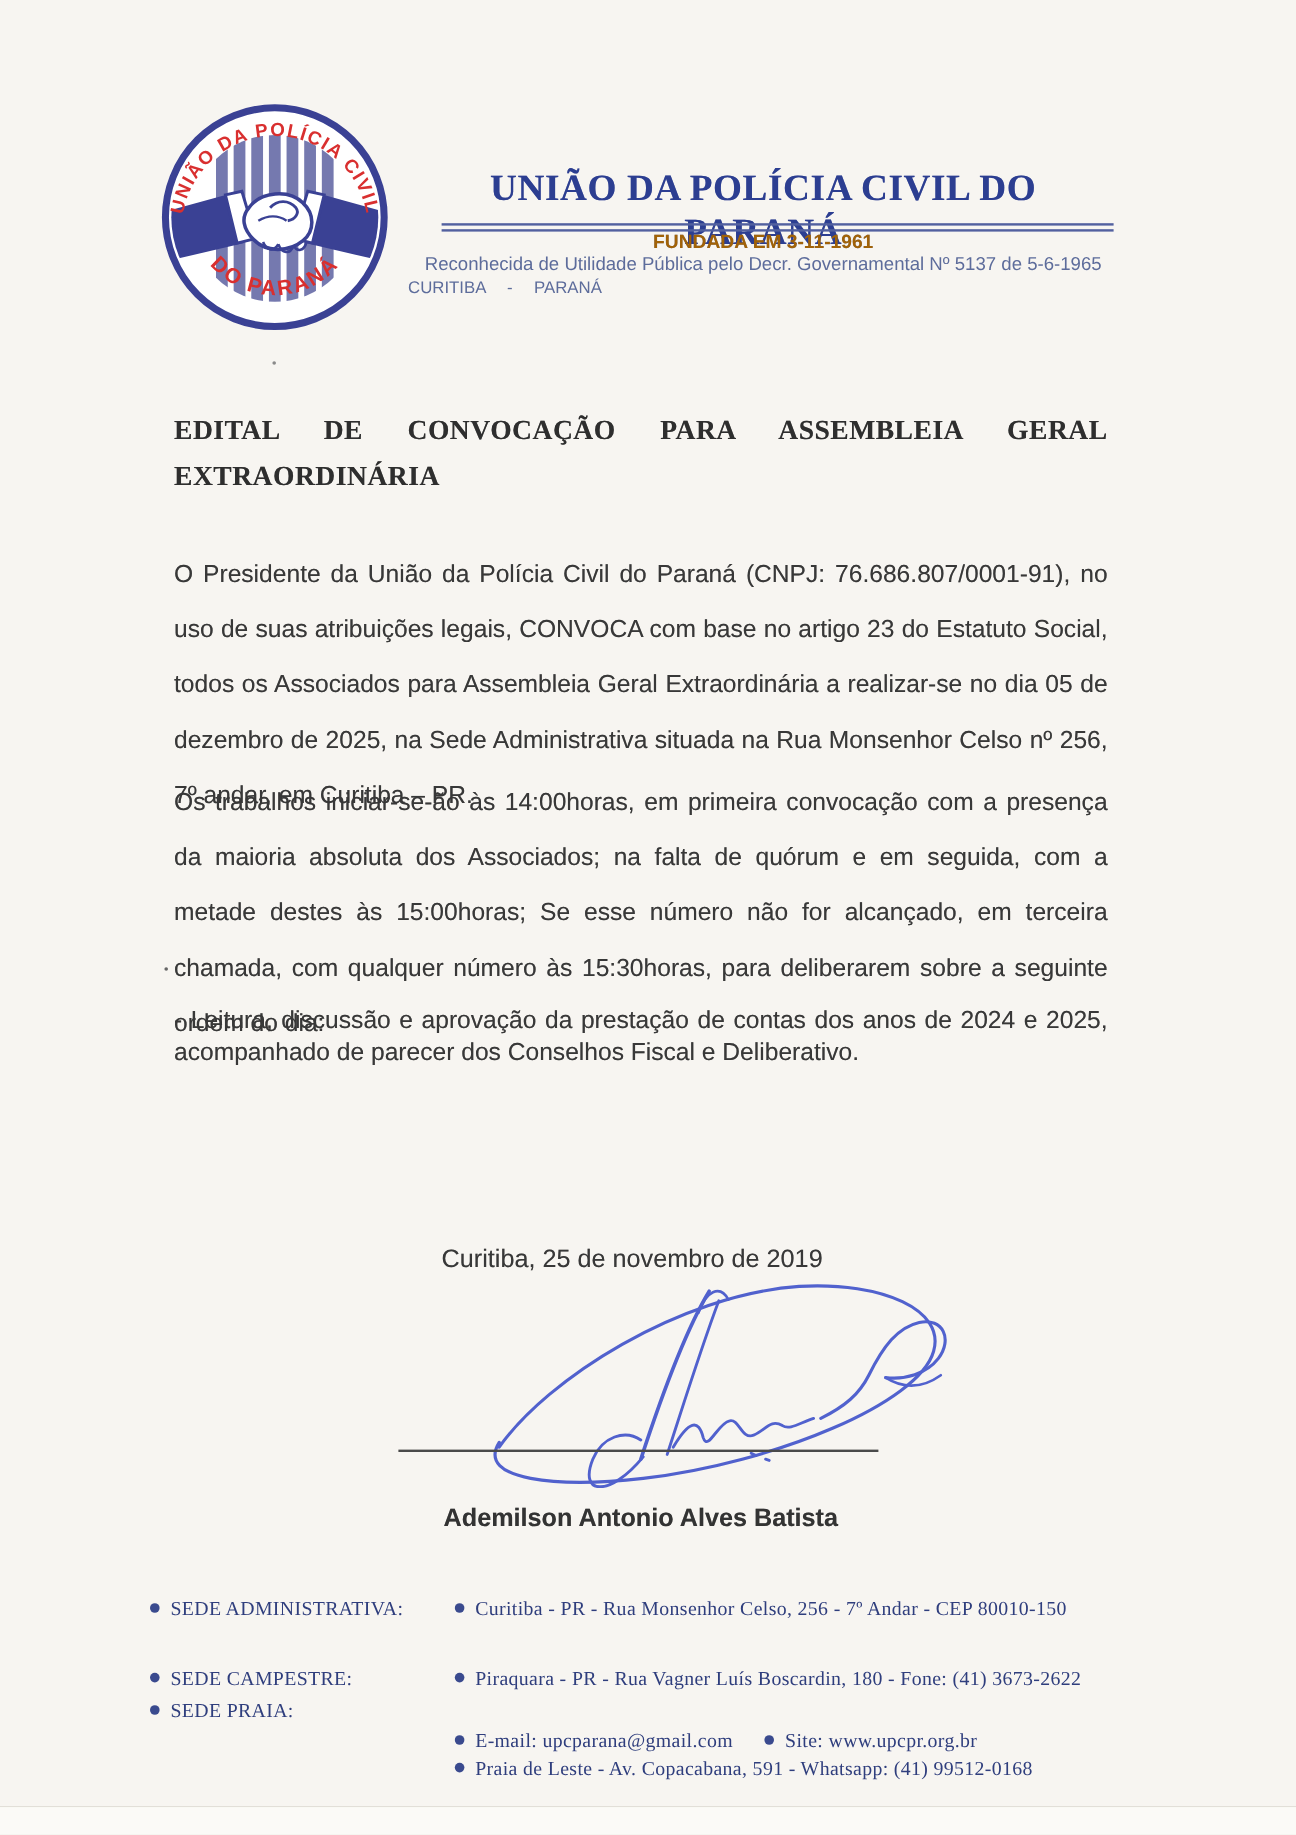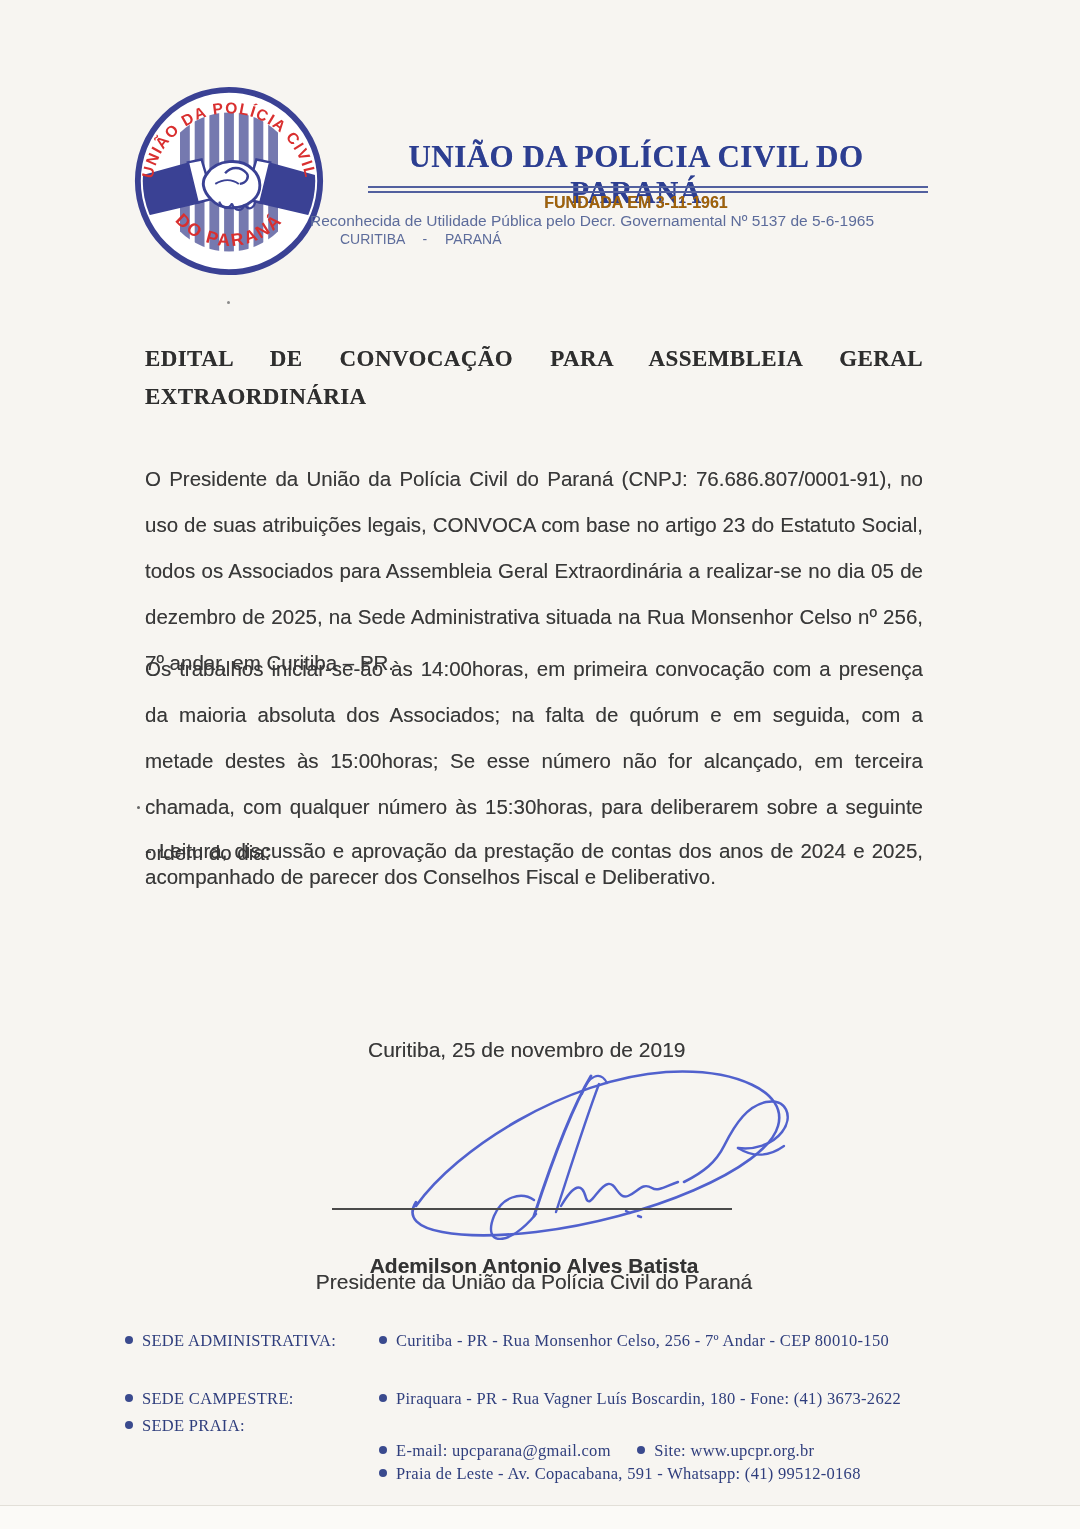--- a/index.html
+++ b/index.html
@@ -25,21 +25,21 @@
   .title-rule{
     position:absolute;left:368px;top:186px;width:560px;height:3px;
     border-top:2px solid #52609f;border-bottom:2px solid #52609f;
   }
   .founded{
     position:absolute;left:340px;top:194px;width:592px;text-align:center;
     font-weight:bold;font-size:16px;color:#a16207;
     text-shadow:0 0 0.5px rgba(44,62,145,.5);
   }
   .recognized{
-    position:absolute;left:310px;top:212px;width:652px;
+    position:absolute;left:310px;top:212px;width:652px;text-align:center;
     font-size:15.5px;color:#5d6c9b;
   }
   .cityline{
     position:absolute;left:340px;top:231px;width:592px;text-align:left;
     font-size:14px;color:#5d6c9b;word-spacing:14px;
   }
   
   .doc-title{
     position:absolute;left:145px;top:340px;width:778px;margin:0;
     font-family:"Liberation Serif", serif;
@@ -171,21 +171,20 @@
       <path d="M 196 40 C 202 22, 214 16, 221 29" stroke-width="2.2"></path>
       <path d="M 150 160 C 122 194, 96 192, 108 162 C 116 143, 135 137, 148 146" stroke-width="2.4"></path>
       <path d="M 175 152 C 188 130, 196 128, 200 144 C 204 156, 212 132, 222 130 C 230 128, 232 146, 242 142 C 252 138, 256 128, 266 134 C 272 138, 280 132, 292 128" stroke-width="2.4"></path>
       <path d="M 298 128 C 318 118, 330 108, 338 92 C 350 68, 362 52, 380 48 C 400 44, 408 62, 396 78 C 386 91, 368 96, 352 94" stroke-width="2.6"></path>
       <path d="M 352 94 C 368 104, 384 102, 398 92" stroke-width="2.2"></path>
       <path d="M 240 157 L 244 159 M 252 162 L 255 163" stroke-width="2.4"></path>
     </g>
   </svg>
   <div class="sig-line"></div>
   <div class="sig-name">Ademilson Antonio Alves Batista</div>
-  <div class="sig-role">Presidente da União da Polícia Civil do Paraná</div>
 
   <div class="f-row fr-0">
     <span class="f-bullet"></span><span class="f-label">SEDE ADMINISTRATIVA:</span>
     <span class="f-col2"><span class="f-bullet"></span><span>Curitiba - PR  -  Rua Monsenhor Celso, 256 - 7º Andar - CEP 80010-150</span></span>
   </div>
   <div class="f-row fr-2">
     <span class="f-bullet"></span><span class="f-label">SEDE CAMPESTRE:</span>
     <span class="f-col2"><span class="f-bullet"></span><span>Piraquara - PR  -  Rua Vagner Luís Boscardin, 180 - Fone: (41) 3673-2622</span></span>
   </div>
   <div class="f-row fr-3">

